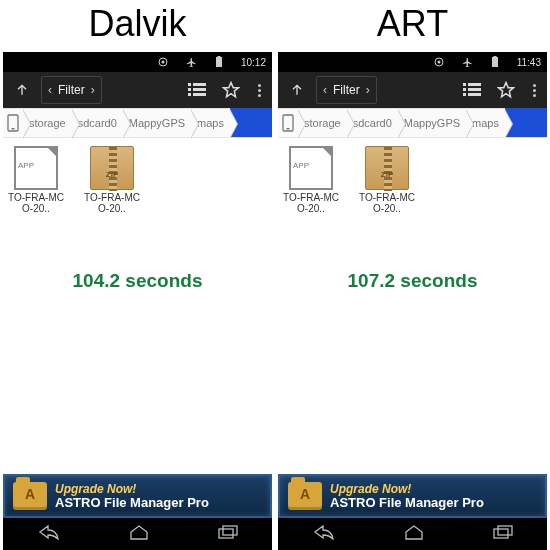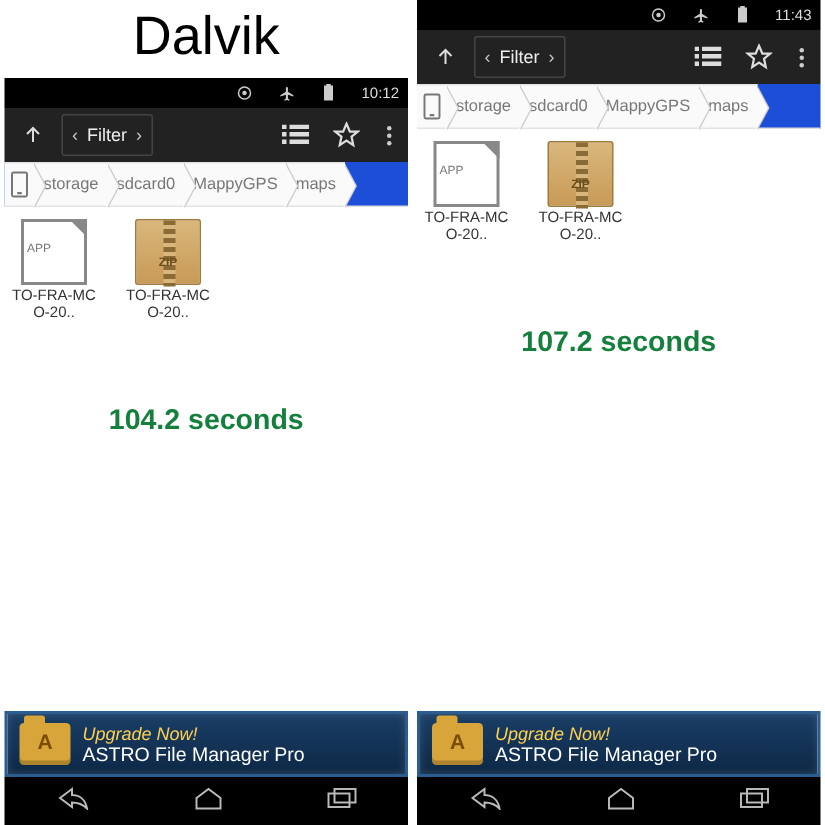--- a/index.html
+++ b/index.html
@@ -48,21 +48,21 @@
   
   .timing { text-align:center; color:#15803d; font-weight:700; font-size:19px; margin-top:48px; font-family: Arial, sans-serif; }
 
   .flex1 { flex:1; }
 
   
   .ad { height:44px; margin:0; background:linear-gradient(#1a3e66,#0d2846); border:2px solid #2a5d90; display:flex; align-items:center; gap:8px; padding:0 8px; position:relative; box-shadow: inset 0 0 6px rgba(255,255,255,.15); }
   .ad .folder { width:34px; height:28px; background:#d8a53a; border-radius:3px; position:relative; box-shadow: inset 0 -3px 0 rgba(0,0,0,.2); }
   .ad .folder:before { content:""; position:absolute; top:-5px; left:3px; width:14px; height:6px; background:#d8a53a; border-radius:2px 2px 0 0; }
   .ad .folder:after { content:"A"; position:absolute; left:0; right:0; top:4px; text-align:center; font-size:14px; font-weight:bold; color:#7a4c00; }
-  .ad .txt { color:#ffd050; font-weight:normal; font-size:12px; line-height:13px; font-style:italic; font-family: Arial, sans-serif; }
+  .ad .txt { color:#ffd050; font-weight:bold; font-size:12px; line-height:13px; font-style:italic; font-family: Arial, sans-serif; }
   .ad .txt .l2 { color:#fff; font-style:normal; font-size:13px; }
 
   
   .navbar { height:32px; background:#000; display:flex; align-items:center; justify-content:space-around; }
   .navbtn svg { stroke:#bbb; fill:none; }
 
 </style>
 </head>
 <body>
 
@@ -179,20 +179,21 @@
         <div class="navbtn"><svg width="20" height="14" viewBox="0 0 20 14">
               <rect x="1" y="4" width="14" height="9" stroke-width="1.3"></rect>
               <rect x="5" y="1" width="14" height="9" stroke-width="1.3"></rect>
             </svg></div>
       </div>
 
     </div>
   </div>
 
   <div class="col">
+    <div class="title">ART</div>
     <div class="phone">
 
       <div class="status">
         <span>
             <svg width="10" height="10" viewBox="0 0 10 10">
               <circle cx="5" cy="5" r="4" fill="none" stroke="#ccc" stroke-width="1"></circle>
               <circle cx="5" cy="5" r="1.5" fill="#ccc"></circle>
             </svg>
           </span>
         <span>

